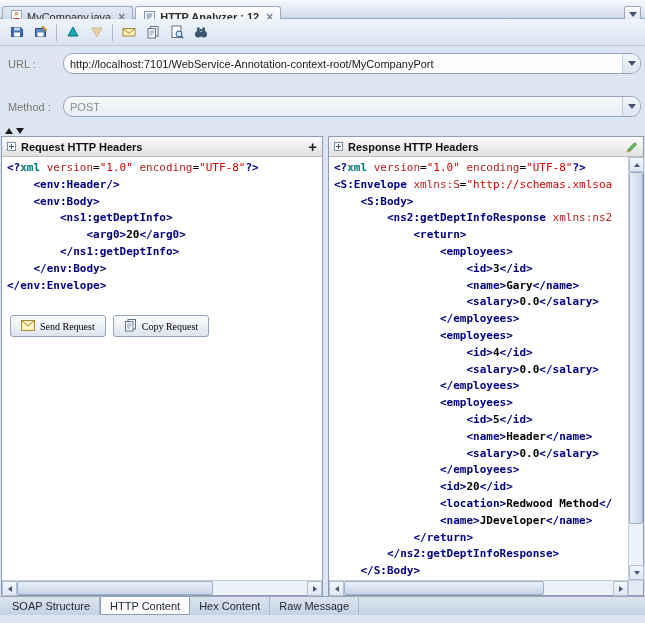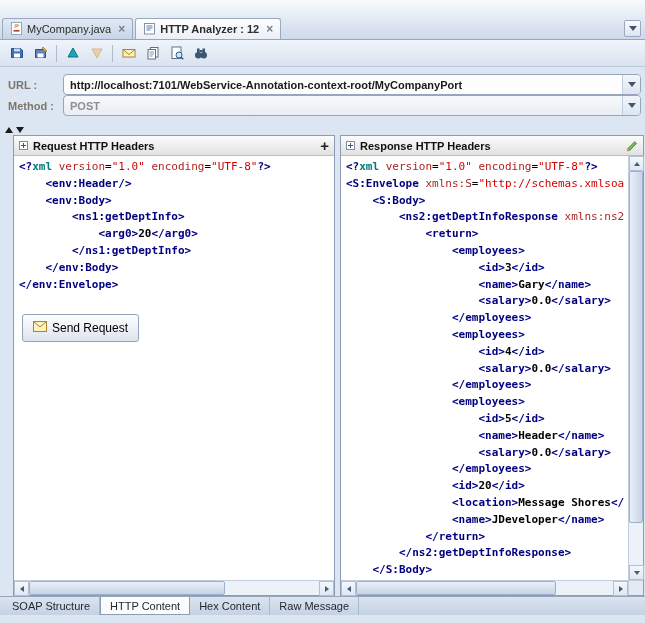--- a/index.html
+++ b/index.html
@@ -1,53 +1,53 @@
 <!DOCTYPE html>
 <html><head>
 <meta charset="utf-8">
 <style>
   * { box-sizing: border-box; margin: 0; padding: 0; }
   html,body { width:645px; height:623px; }
   body { font-family:"Liberation Sans", sans-serif; font-size:11px; background:#dce6f2; color:#1a1a1a; }
   .window { width:645px; height:623px; display:flex; flex-direction:column; background:#dce6f2; overflow:hidden; }
 
   
-  .doc-tabbar { height:40px; flex:none; display:flex; align-items:flex-end; background:linear-gradient(#f7fafd,#cdd9e9); border-bottom:1px solid #97a6bc; padding:6px 3px 0 2px; }
+  .doc-tabbar { height:19px; flex:none; display:flex; align-items:flex-start; background:linear-gradient(#f7fafd,#cdd9e9); border-bottom:1px solid #97a6bc; padding:6px 3px 0 2px; }
   .doc-tab { height:21px; display:flex; align-items:center; gap:4px; padding:0 7px; background:linear-gradient(#e2eaf4,#c7d4e6); border:1px solid #9aa9bf; border-bottom:none; border-radius:3px 3px 0 0; margin-right:2px; color:#2c2c2c; cursor:default; }
   .doc-tab.active { background:linear-gradient(#fefefe,#eaf0f8); font-weight:bold; }
   .tab-close { color:#76818f; font-weight:bold; font-size:12px; line-height:1; margin-left:3px; }
   .tabbar-spacer { flex:1; }
   .tab-list-button { width:17px; height:17px; margin:0 1px 2px 0; border:1px solid #9aa9bf; background:linear-gradient(#fdfefe,#dbe4f0); display:flex; align-items:center; justify-content:center; border-radius:2px; }
   .caret-down { width:0; height:0; border-left:4px solid transparent; border-right:4px solid transparent; border-top:5px solid #44546e; }
 
   
   .toolbar { height:27px; flex:none; display:flex; align-items:center; gap:1px; background:linear-gradient(#eff4fa,#d9e3f0); border-bottom:1px solid #bcc9da; padding:0 5px; }
   .tb-btn { width:23px; height:22px; display:flex; align-items:center; justify-content:center; border-radius:2px; }
   .tb-sep { width:1px; height:17px; background:#aebbcd; margin:0 3px; }
   .dim { opacity:.5; }
 
   
-  .form-area { flex:none; padding:7px 4px 8px 8px; display:flex; flex-direction:column; gap:0;font-weight:bold; }
+  .form-area { flex:none; padding:7px 4px 8px 8px; display:flex; flex-direction:column; gap:22px; }
   .form-row { display:flex; align-items:center; height:21px; }
   .form-label { width:55px; flex:none; color:#7c756b; }
-  .combo { flex:1; height:21px; border:1px solid #97a6bc; background:#fdfdfe; display:flex; align-items:center; border-radius:4px; overflow:hidden; }
+  .combo { flex:1; height:21px; border:1px solid #97a6bc; background:#fdfdfe; display:flex; align-items:center; border-radius:10px; overflow:hidden; }
   .combo-text { flex:1; padding:0 6px; white-space:nowrap; overflow:hidden; color:#1a1a1a; }
   .method-row .combo { background:linear-gradient(#f7f9fc,#e9edf4); }
   .method-row .combo-text { color:#8e8e8e; }
   .combo-arrow { width:18px; height:100%; flex:none; display:flex; align-items:center; justify-content:center; border-left:1px solid #c3cedd; background:linear-gradient(#f2f6fb,#dde5f0); }
 
   
   .collapse-strip { height:11px; flex:none; display:flex; align-items:center; gap:3px; padding-left:5px; }
   .tri-up  { width:0; height:0; border-left:4px solid transparent; border-right:4px solid transparent; border-bottom:6px solid #1b1b1b; }
   .tri-down{ width:0; height:0; border-left:4px solid transparent; border-right:4px solid transparent; border-top:6px solid #1b1b1b; }
 
   
   .main { flex:1; min-height:0; display:flex; padding:0 1px; }
   .panel { background:#fff; border:1px solid #8d9cb2; display:flex; flex-direction:column; min-height:0; }
-  .left-panel { width:322px; flex:none;margin-left:12px; }
+  .left-panel { width:322px; flex:none; }
   .splitter { width:5px; flex:none; background:#dce6f2; }
   .right-panel { flex:1; min-width:0; }
 
   .panel-header { height:20px; flex:none; display:flex; align-items:center; gap:5px; padding:0 5px; background:linear-gradient(#fcfcfc,#e1e1e1); border-bottom:1px solid #bdbdbd; }
   .expander { width:9px; height:9px; flex:none; border:1px solid #7e8ea6; background:#fff; position:relative; }
   .expander::before { content:""; position:absolute; left:1px; right:1px; top:3px; height:1px; background:#44546b; }
   .expander::after  { content:""; position:absolute; top:1px; bottom:1px; left:3px; width:1px; background:#44546b; }
   .panel-title { font-weight:bold; color:#101010; }
   .header-fill { flex:1; }
   .plus-icon { font-size:15px; font-weight:bold; color:#222; line-height:12px; }
@@ -59,21 +59,21 @@
   .x-pi  { color:#007d7d; font-weight:bold; }
   .x-attr{ color:#b22222; }
   .x-val { color:#d40000; }
   .x-txt { color:#000000; font-weight:bold; }
   .x-pln { color:#000000; }
 
   .right-body { flex:1; min-height:0; display:flex; }
   .right-body .code-area { flex:1; min-width:0; }
 
   .button-row { flex:none; display:flex; gap:7px; margin:21px 0 0 8px; }
-  .ui-button { display:flex; align-items:center; gap:5px; height:28px; padding:0 10px; font-family:Liberation Sans, sans-serif; font-size:12px; color:#000; background:linear-gradient(#fefefe,#dde4ee); border:1px solid #93a3bb; border-radius:3px; }
+  .ui-button { display:flex; align-items:center; gap:5px; height:22px; padding:0 10px; font-family:Liberation Serif, serif; font-size:10px; color:#000; background:linear-gradient(#fefefe,#dde4ee); border:1px solid #93a3bb; border-radius:3px; }
   .panel-filler { flex:1; background:#fff; }
 
   
   .hscroll { height:15px; flex:none; display:flex; align-items:stretch; background:#edf2f9; border-top:1px solid #c2cede; }
   .vscroll { width:15px; flex:none; display:flex; flex-direction:column; align-items:stretch; background:#edf2f9; border-left:1px solid #c2cede; }
   .scroll-btn { width:15px; height:15px; flex:none; background:linear-gradient(#f4f8fc,#dfe7f2); border:1px solid #b3c0d2; display:flex; align-items:center; justify-content:center; }
   .hthumb { background:linear-gradient(#e9f0f8,#c7d4e6); border:1px solid #9db0c9; border-radius:2px; }
   .vthumb { background:linear-gradient(90deg,#e9f0f8,#c7d4e6); border:1px solid #9db0c9; border-radius:2px; width:100%; flex:none; }
   .c-up    { width:0;height:0;border-left:3px solid transparent;border-right:3px solid transparent;border-bottom:4px solid #4a5a74; }
   .c-down  { width:0;height:0;border-left:3px solid transparent;border-right:3px solid transparent;border-top:4px solid #4a5a74; }
@@ -225,20 +225,30 @@
           <div class="code-line"><span class="x-pln">    </span><span class="x-tag">&lt;/env:Body&gt;</span></div>
           <div class="code-line"><span class="x-tag">&lt;/env:Envelope&gt;</span></div>
         </div>
       <div class="button-row">
         <button class="ui-button">
           <span><svg width="14" height="11">
                 <rect x="0.5" y="0.5" width="13" height="10" fill="#fdf3c0" stroke="#a8842c"></rect>
                 <path d="M0.5 0.5 L7 6 L13.5 0.5" stroke="#a8842c" fill="none"></path>
               </svg></span>
           <span>Send Request</span>
+        </button>
+        <button class="ui-button">
+          <span><svg width="13" height="13">
+                <rect x="4" y="0.5" width="7.5" height="9.5" fill="#ffffff" stroke="#5f7186"></rect>
+                <rect x="1.5" y="2.5" width="7.5" height="9.5" fill="#ffffff" stroke="#5f7186"></rect>
+                <line x1="3" y1="5" x2="7.5" y2="5" stroke="#7f96b5"></line>
+                <line x1="3" y1="7" x2="7.5" y2="7" stroke="#7f96b5"></line>
+                <line x1="3" y1="9" x2="6" y2="9" stroke="#7f96b5"></line>
+              </svg></span>
+          <span>Copy Request</span>
         </button>
       </div>
       <div class="panel-filler"></div>
       <div class="hscroll">
         <span class="scroll-btn">
             <span class="c-left"></span>
           </span>
         <span class="hthumb" style="width:196px"></span>
         <span style="flex:1"></span>
         <span class="scroll-btn">
@@ -274,21 +284,21 @@
             <div class="code-line"><span class="x-pln">                </span><span class="x-tag">&lt;employees&gt;</span></div>
             <div class="code-line"><span class="x-pln">                    </span><span class="x-tag">&lt;id&gt;</span><span class="x-txt">4</span><span class="x-tag">&lt;/id&gt;</span></div>
             <div class="code-line"><span class="x-pln">                    </span><span class="x-tag">&lt;salary&gt;</span><span class="x-txt">0.0</span><span class="x-tag">&lt;/salary&gt;</span></div>
             <div class="code-line"><span class="x-pln">                </span><span class="x-tag">&lt;/employees&gt;</span></div>
             <div class="code-line"><span class="x-pln">                </span><span class="x-tag">&lt;employees&gt;</span></div>
             <div class="code-line"><span class="x-pln">                    </span><span class="x-tag">&lt;id&gt;</span><span class="x-txt">5</span><span class="x-tag">&lt;/id&gt;</span></div>
             <div class="code-line"><span class="x-pln">                    </span><span class="x-tag">&lt;name&gt;</span><span class="x-txt">Header</span><span class="x-tag">&lt;/name&gt;</span></div>
             <div class="code-line"><span class="x-pln">                    </span><span class="x-tag">&lt;salary&gt;</span><span class="x-txt">0.0</span><span class="x-tag">&lt;/salary&gt;</span></div>
             <div class="code-line"><span class="x-pln">                </span><span class="x-tag">&lt;/employees&gt;</span></div>
             <div class="code-line"><span class="x-pln">                </span><span class="x-tag">&lt;id&gt;</span><span class="x-txt">20</span><span class="x-tag">&lt;/id&gt;</span></div>
-            <div class="code-line"><span class="x-pln">                </span><span class="x-tag">&lt;location&gt;</span><span class="x-txt">Message Shores</span><span class="x-tag">&lt;/</span></div>
+            <div class="code-line"><span class="x-pln">                </span><span class="x-tag">&lt;location&gt;</span><span class="x-txt">Redwood Method</span><span class="x-tag">&lt;/</span></div>
             <div class="code-line"><span class="x-pln">                </span><span class="x-tag">&lt;name&gt;</span><span class="x-txt">JDeveloper</span><span class="x-tag">&lt;/name&gt;</span></div>
             <div class="code-line"><span class="x-pln">            </span><span class="x-tag">&lt;/return&gt;</span></div>
             <div class="code-line"><span class="x-pln">        </span><span class="x-tag">&lt;/ns2:getDeptInfoResponse&gt;</span></div>
             <div class="code-line"><span class="x-pln">    </span><span class="x-tag">&lt;/S:Body&gt;</span></div>
           </div>
         <div class="vscroll">
           <span class="scroll-btn">
               <span class="c-up"></span>
             </span>
           <span class="vthumb" style="height:352px"></span>

